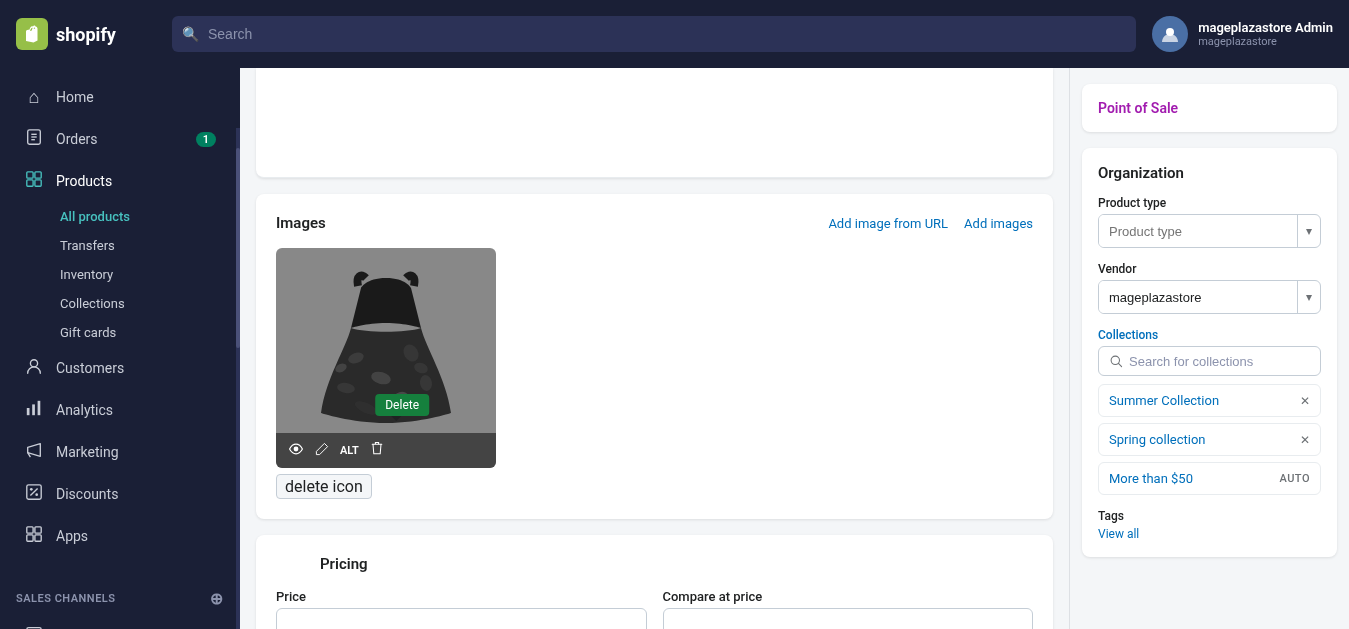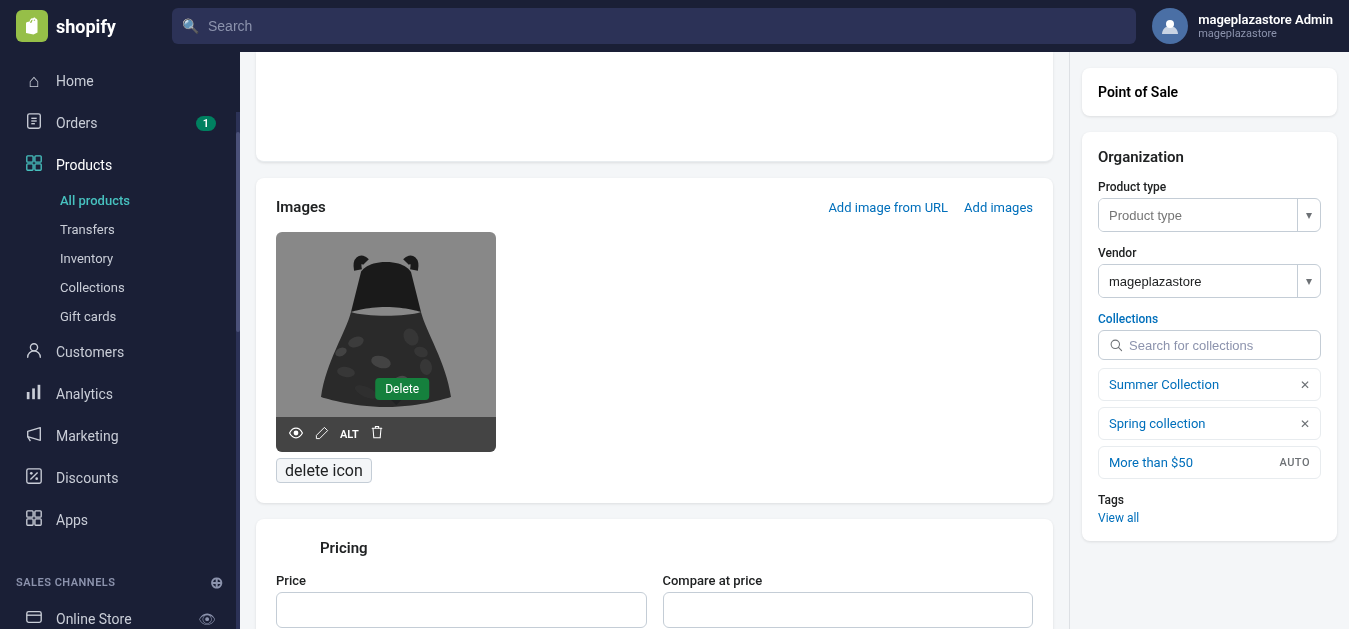--- a/index.html
+++ b/index.html
@@ -1,21 +1,21 @@
 <!DOCTYPE html>
 <html><head>
   <meta charset="utf-8">
   <style>
     * { box-sizing: border-box; margin: 0; padding: 0; }
     body { font-family: -apple-system, BlinkMacSystemFont, 'Segoe UI', Roboto, sans-serif; background: #f4f6f8; display: flex; flex-direction: column; height: 629px; overflow: hidden; }
 
     
     .top-nav {
       background: #1a1f36;
-      height: 52px;
+      height: 68px;
       display: flex;
       align-items: center;
       padding: 0 16px;
       gap: 16px;
       flex-shrink: 0;
       z-index: 100;
     }
     .logo-area {
       display: flex;
       align-items: center;
@@ -386,21 +386,21 @@
     .collection-auto-name { font-size: 13px; color: #006fbb; }
     .auto-badge { font-size: 11px; color: #6d7175; font-weight: 500; letter-spacing: 0.5px; }
 
     .pos-card {
       background: white;
       border-radius: 8px;
       box-shadow: 0 1px 3px rgba(0,0,0,0.1);
       margin: 16px 12px 0 12px;
       padding: 16px;
     }
-    .pos-title { font-size: 14px; font-weight: 600; color: #000000; }
+    .pos-title { font-size: 14px; font-weight: 600; color: #a21caf; }
 
     .org-section-title { font-size: 15px; font-weight: 600; color: #202223; margin-bottom: 14px; }
 
     .tags-section { margin-top: 14px; }
   </style>
 </head>
 <body>
 
 <nav class="top-nav">
   <div class="logo-area">

